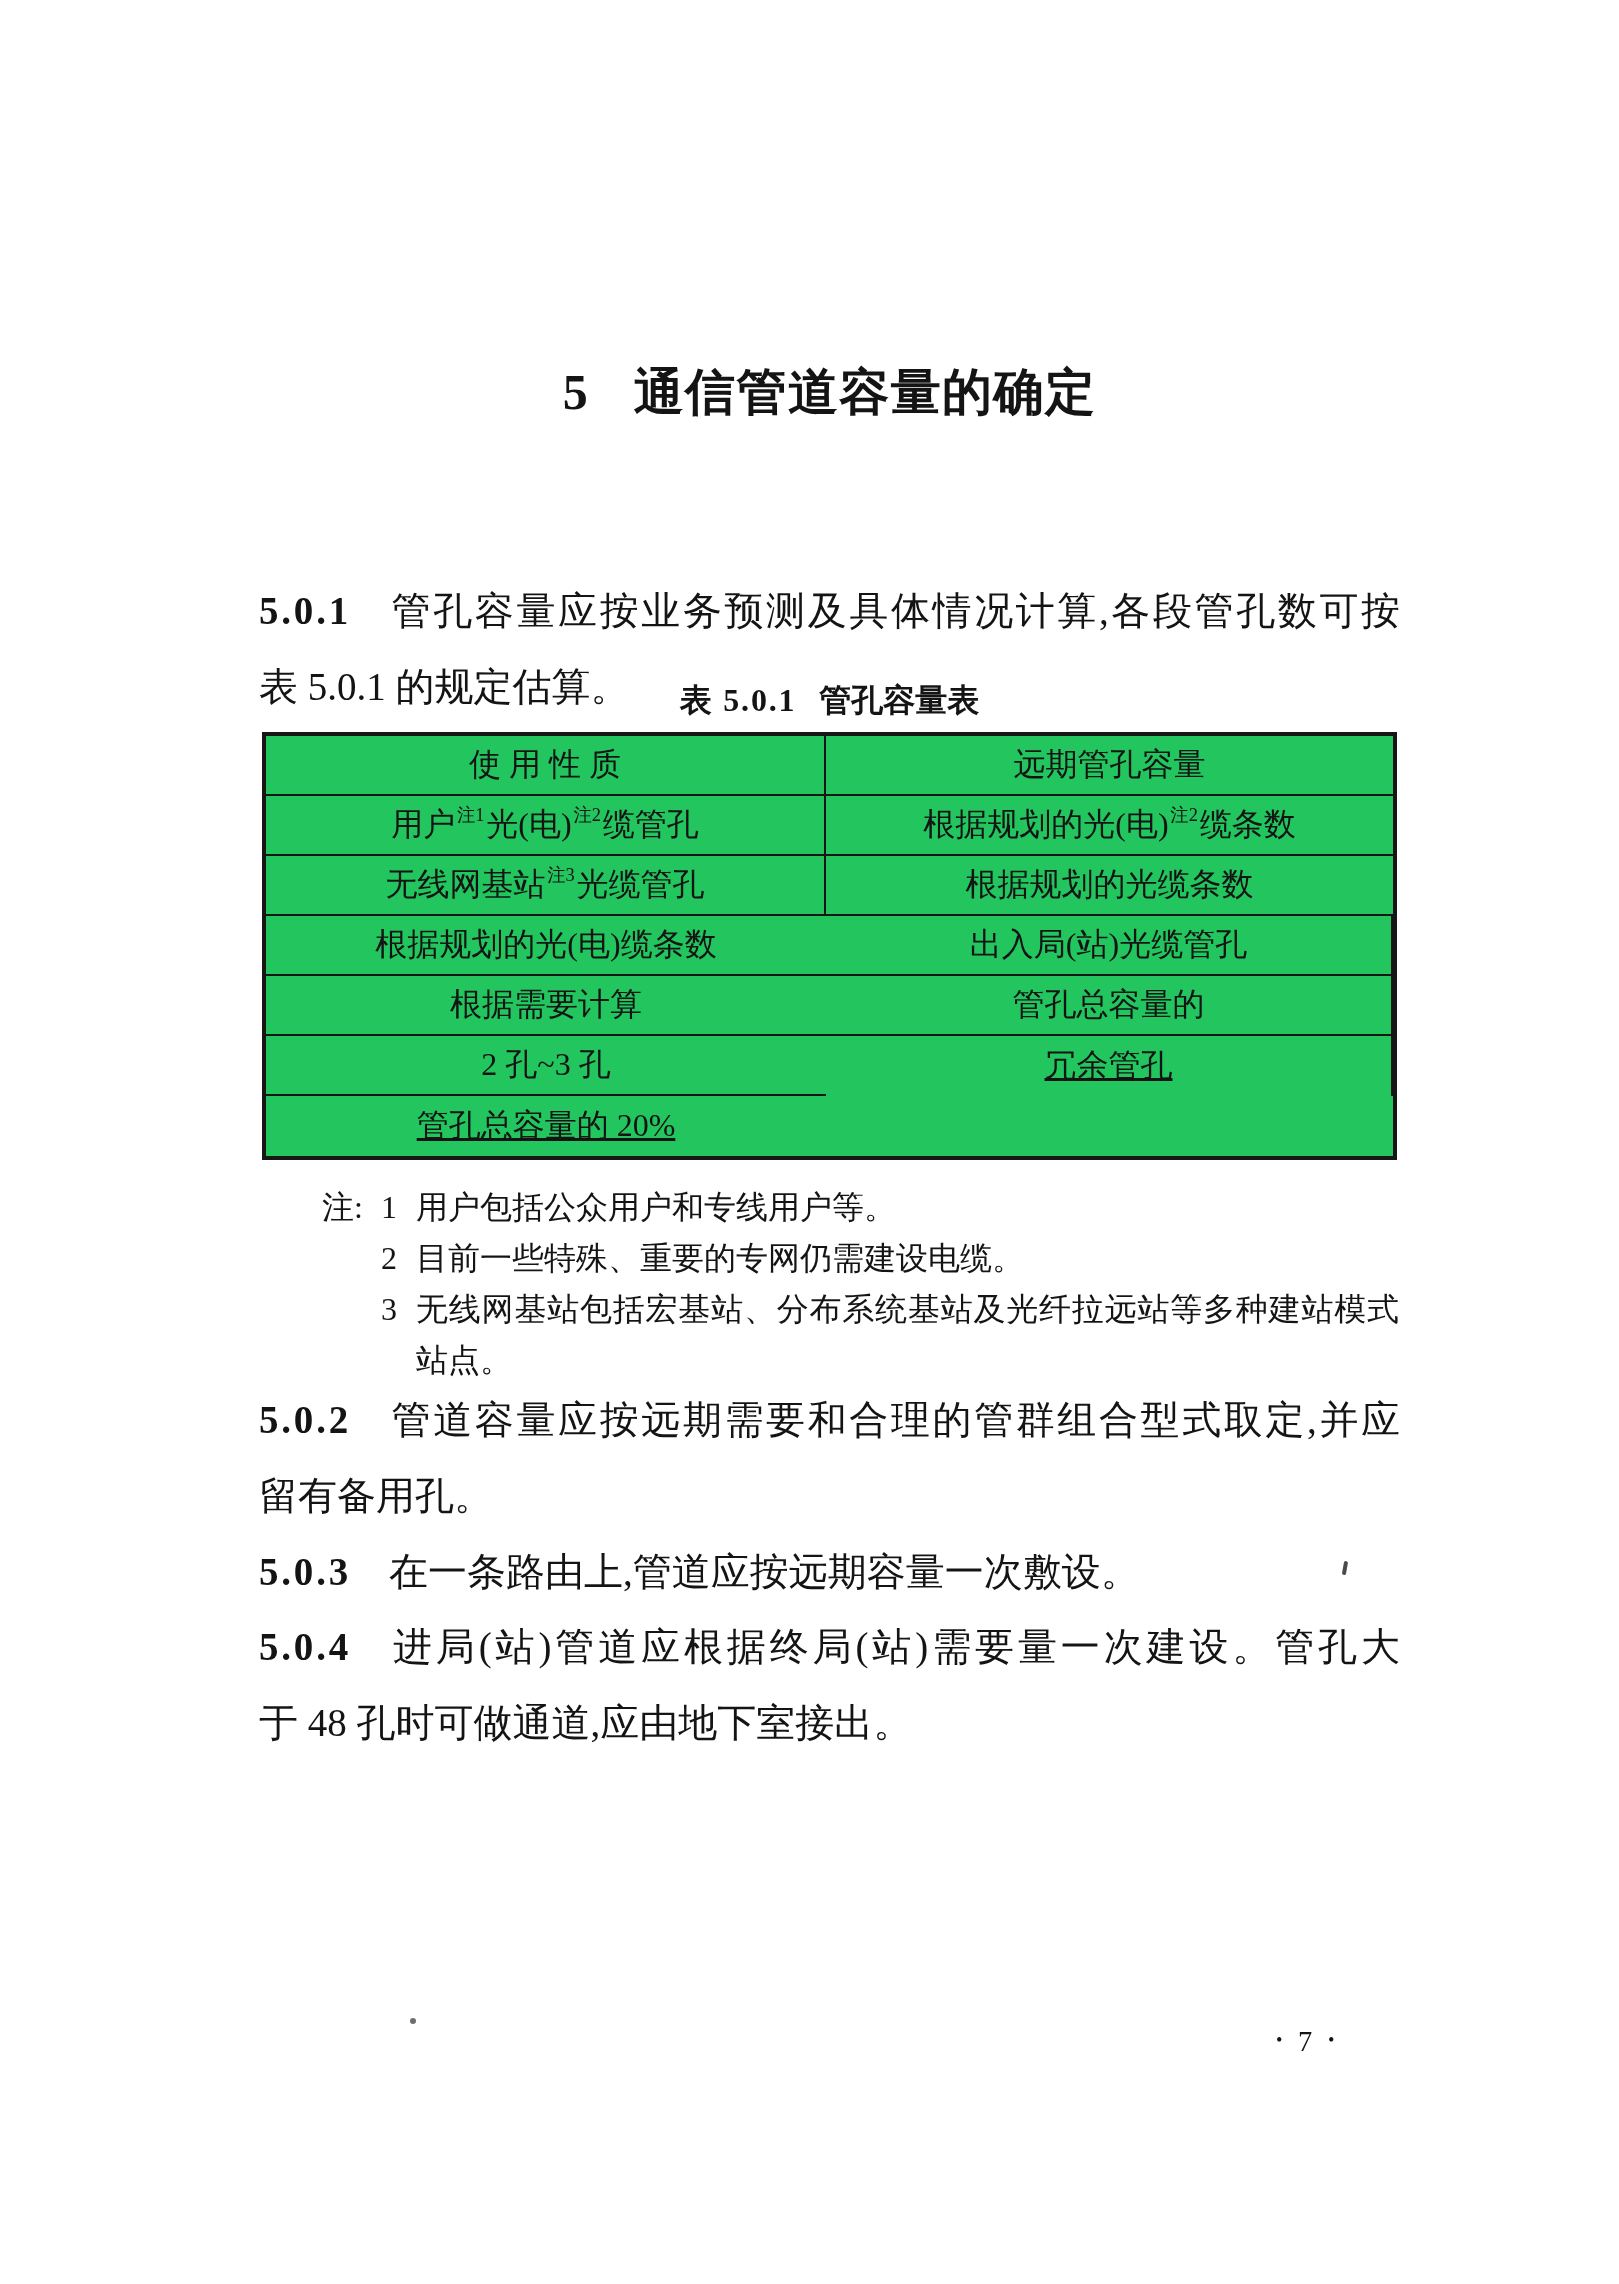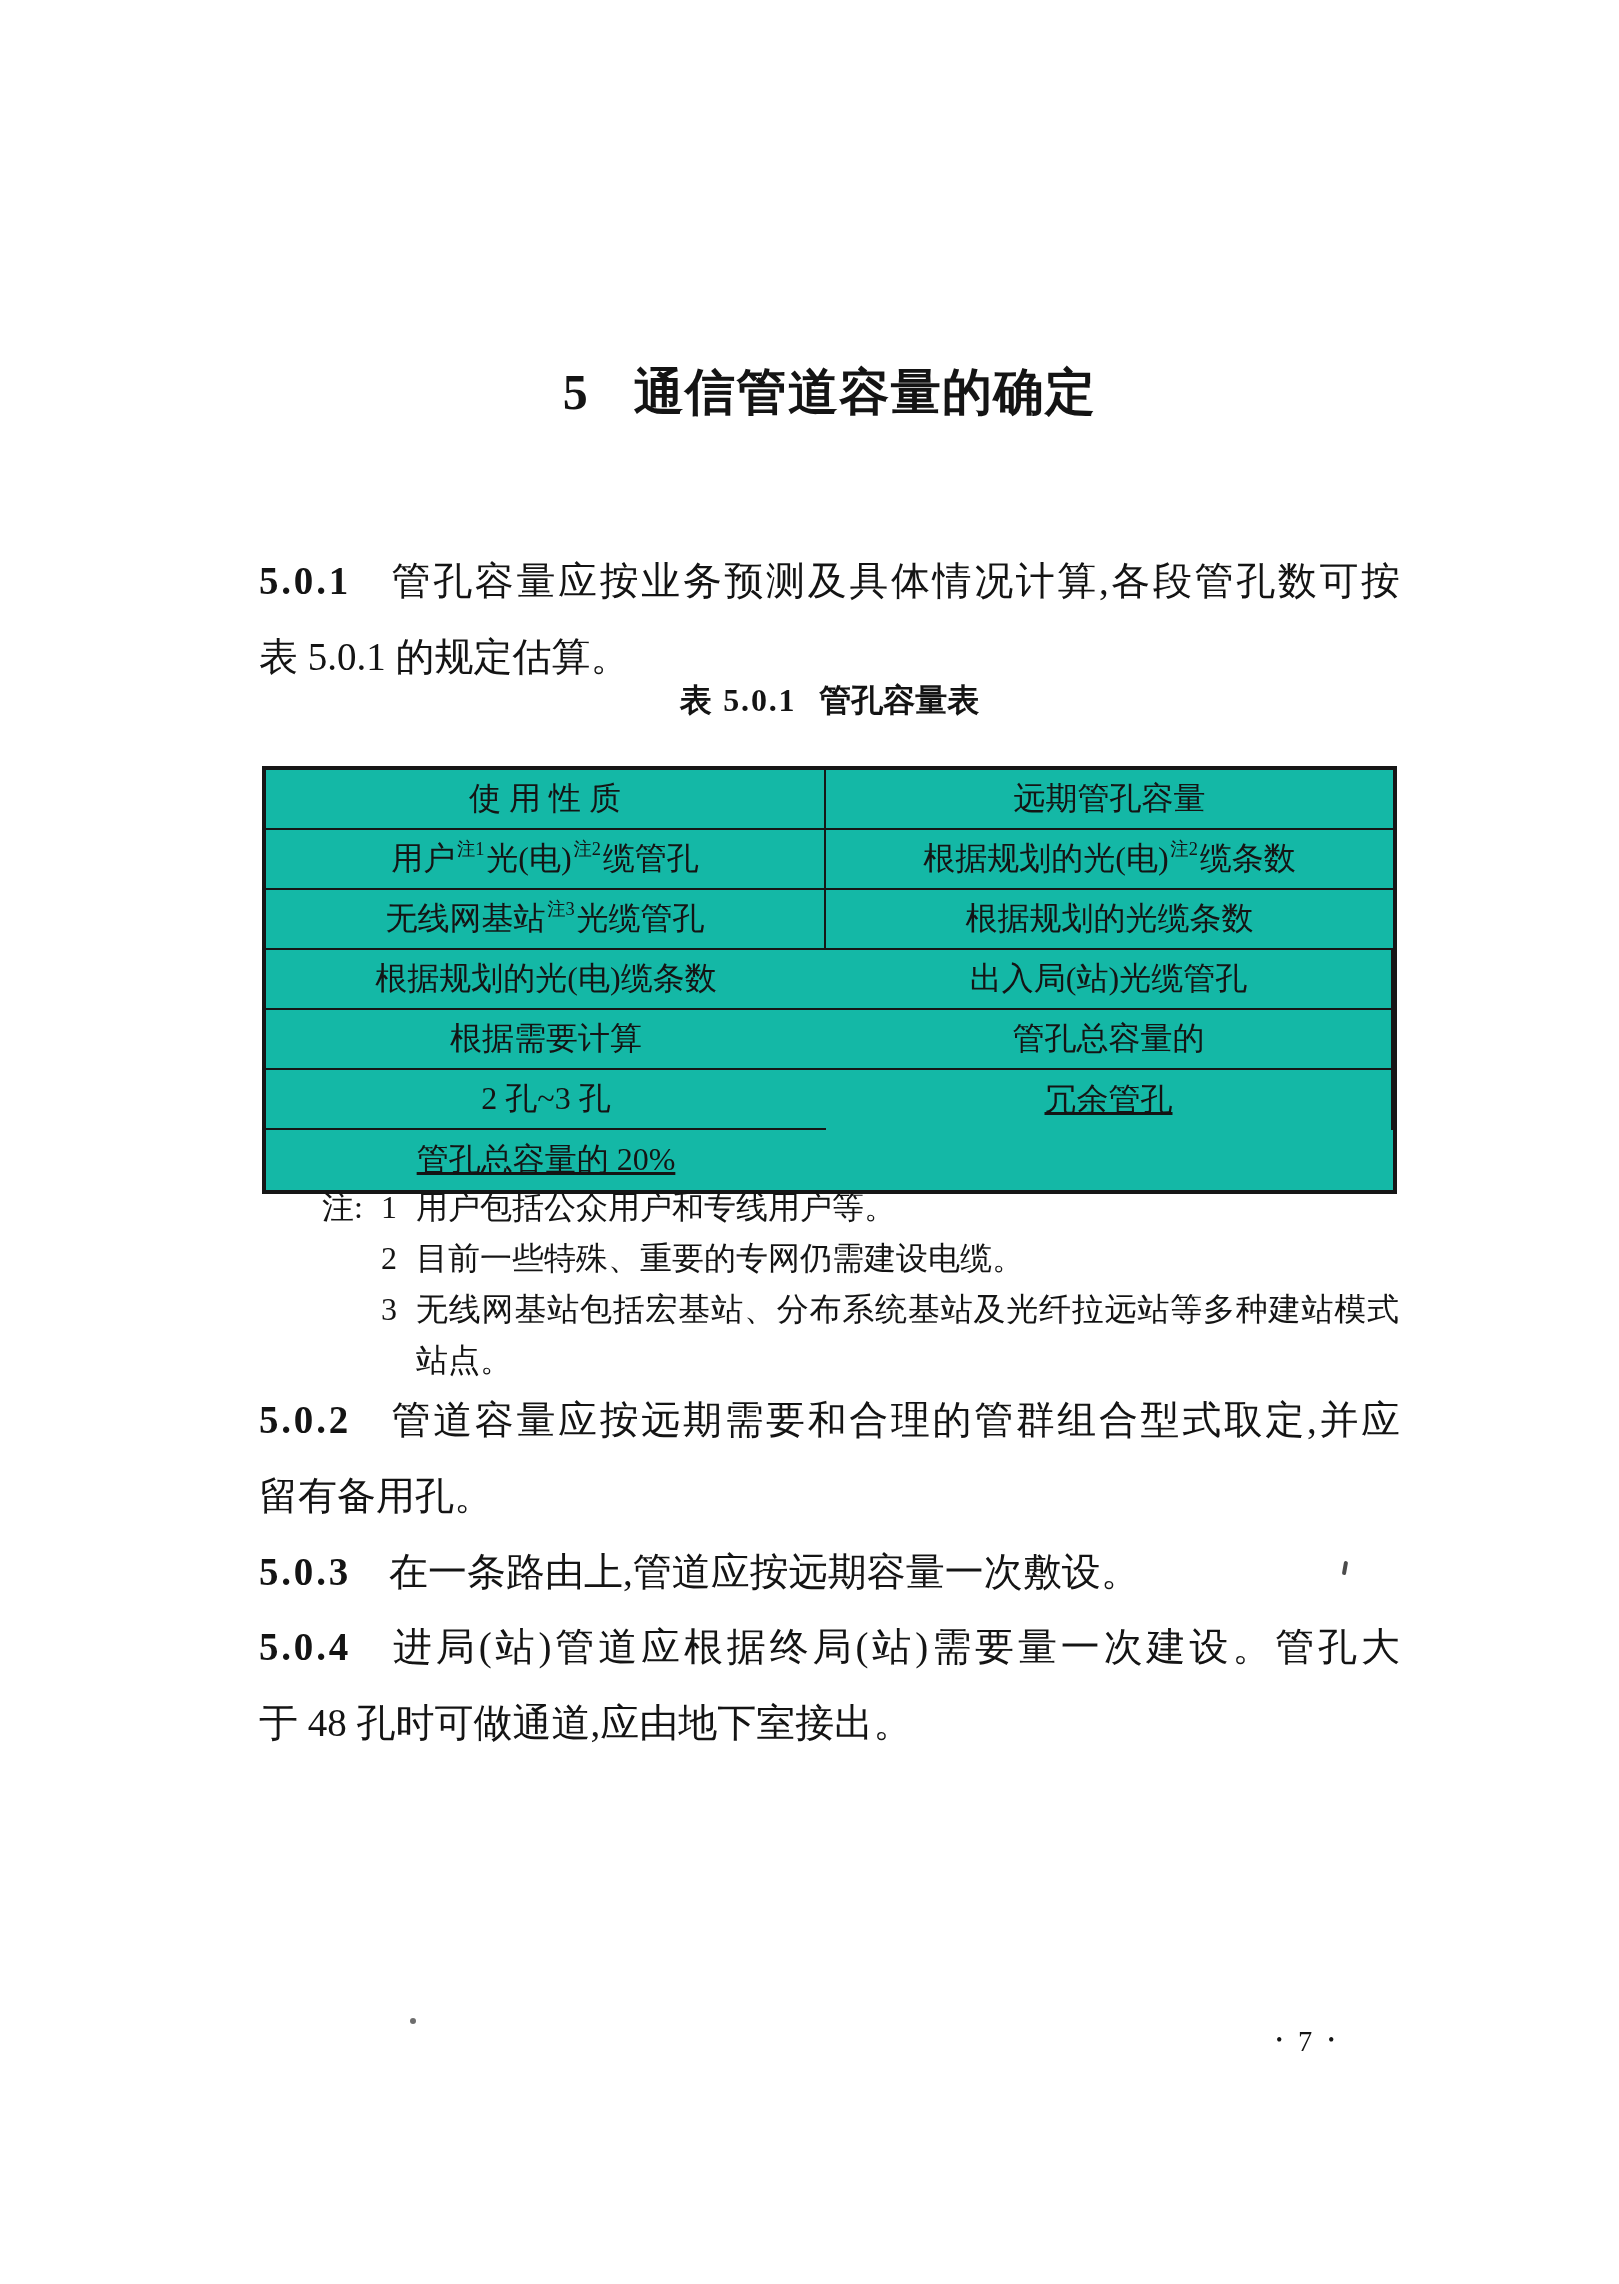--- a/index.html
+++ b/index.html
@@ -39,23 +39,22 @@
     text-align: center; white-space: nowrap;
   }
   .tbl-caption .cap-label { margin-right: 23px; letter-spacing: 1.8px; text-align: right; }
 
   
   .dtable {
     left: 262px; top: 732px; width: 1135px;
     border: 4.1px solid #161616;
     display: grid;
     grid-template-columns: 560px 1fr;
-    background: #14b8a6;
+    background: #22c55e;
     box-sizing: border-box;
-    margin-top: 34px;
   }
   .tc {
     height: 60px; box-sizing: border-box;
     display: flex; align-items: center; justify-content: center;
     font-size: 32px;
     border-bottom: 2.3px solid #161616;
     overflow: hidden; white-space: nowrap;
   }
   .tc.cl { border-right: 2.3px solid #161616; }
   .tc:nth-last-child(-n+2) { border-bottom: none; text-decoration: underline; }
@@ -94,21 +93,21 @@
 </style>
 </head>
 <body>
 
 <div class="page">
 
   <div class="abs chapter-title">
     <span class="chapter-num">5</span><span>通信管道容量的确定</span>
   </div>
 
-  <div class="abs para" style="top:543px">
+  <div class="abs para" style="top:573px">
       <div class="pline j"><span class="secnum">5.0.1</span><span>管孔容量应按业务预测及具体情况计算,各段管孔数可按</span></div>
       <div class="pline"><span>表 5.0.1 的规定估算。</span></div>
     </div>
 
   <div class="abs tbl-caption">
     <span class="cap-label">表 5.0.1</span><span>管孔容量表</span>
   </div>
 
   <div class="abs dtable" id="dtable">
       <div class="tc cl">使 用 性 质</div>

